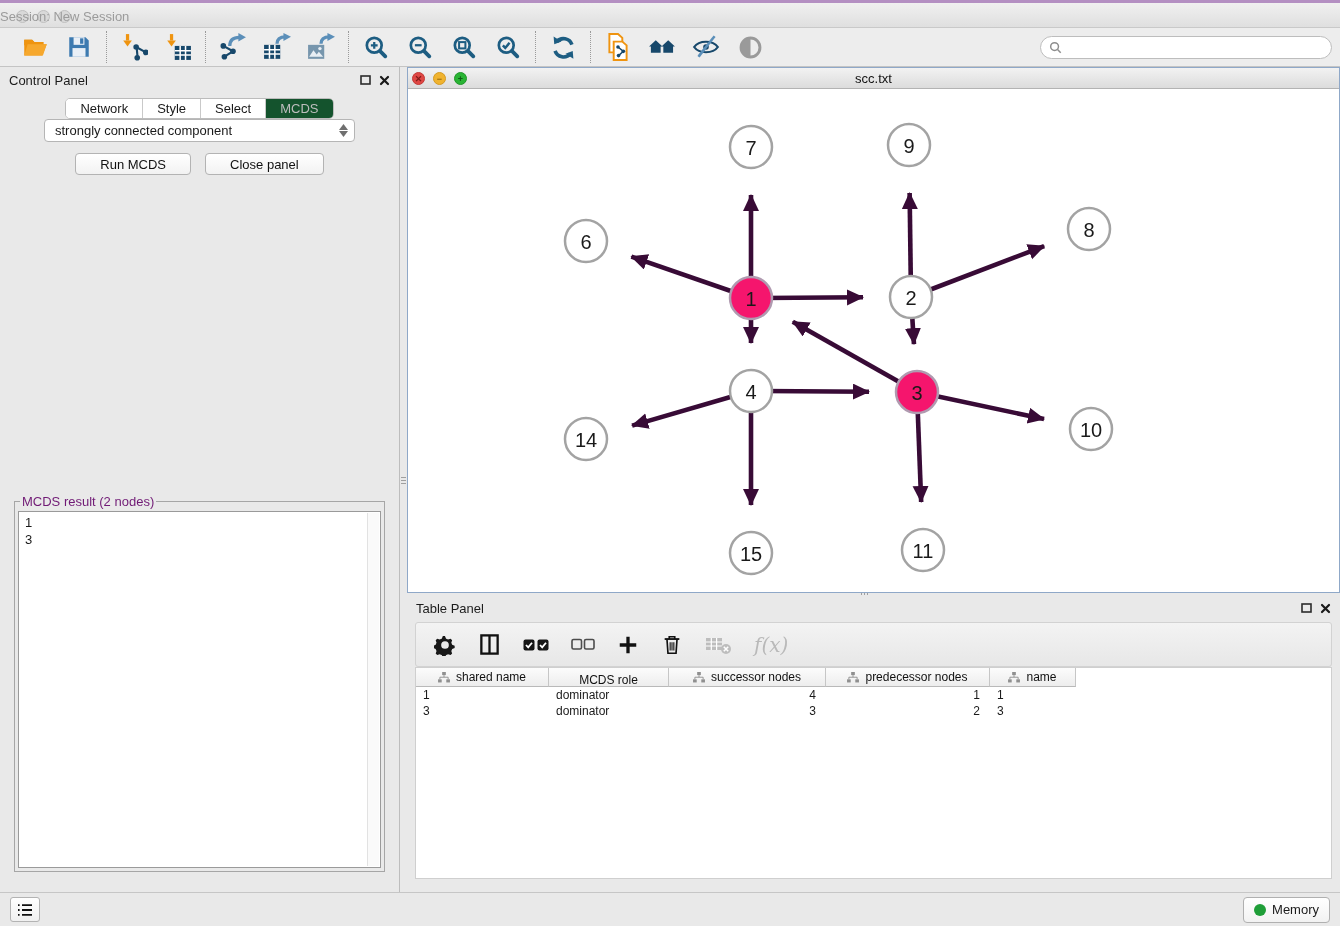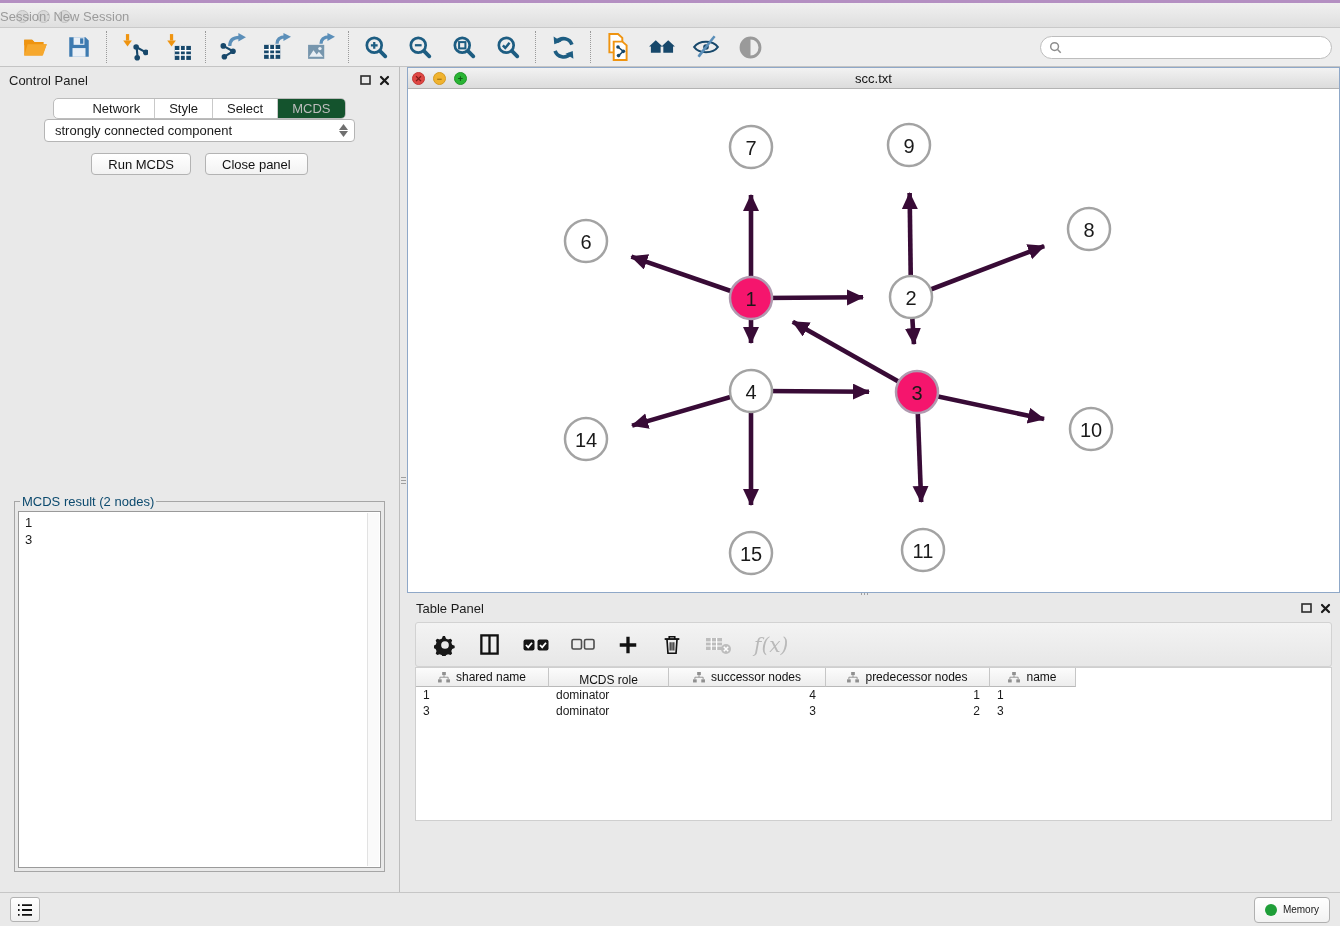--- a/index.html
+++ b/index.html
@@ -35,45 +35,45 @@
     display:flex; align-items:center; padding:0 8px; gap:5px;
   }
   .search-box input { border:none; outline:none; flex:1; font-size:12px; background:transparent; font-family:inherit; }
 
   
   .control-panel { position:absolute; top:67px; left:0; width:400px; bottom:34px; background:#e9e9e9; border-right:1px solid #bdbdbd; }
   .panel-header { height:26px; display:flex; align-items:center; padding:0 9px; }
   .panel-title { font-size:13px; color:#1c1c1c; }
   .panel-header-icons { margin-left:auto; display:flex; gap:8px; align-items:center; }
   .cp-tabs-row { position:absolute; top:31px; left:0; right:0; display:flex; justify-content:center; }
-  .seg-control { display:flex; border:1px solid #bcbcbc; border-radius:5px; overflow:hidden; background:#fff; height:21px;padding-left:24px; }
+  .seg-control { display:flex; border:1px solid #bcbcbc; border-radius:5px; overflow:hidden; background:#fff; height:21px; }
   .seg { padding:0 14px; display:flex; align-items:center; font-size:13px; background:#fff; border-left:1px solid #c9c9c9; cursor:pointer; white-space:nowrap; }
   .seg:first-child { border-left:none; }
   .seg.selected { background:#14532d; color:#bdbdbd; }
   .cp-pane {
     position:absolute; top:41px; left:8px; right:8px; bottom:13px;
     border:1px solid #c9c9c9; border-radius:5px; background:#e9e9e9; z-index:-1;
   }
   .cp-body { position:absolute; top:41px; left:8px; right:8px; bottom:13px; }
   .opt-label { text-align:center; margin-top:29px; font-size:13px; }
   .dropdown {
     margin:11px 36px 0 36px; height:23px; background:#fff; border:1px solid #b5b5b5; border-radius:4px;
     display:flex; align-items:center; padding:0 6px 0 10px; font-size:13px; cursor:pointer;
   }
   .dd-chevrons { margin-left:auto; display:flex; flex-direction:column; gap:1px; align-items:center; }
   .btn-row { display:flex; justify-content:center; gap:14px; margin-top:11px; }
   .mac-btn {
     background:linear-gradient(#ffffff,#f2f2f2); border:1px solid #b3b3b3; border-radius:4px;
-    height:22px; padding:0 16px; font-size:13px; font-family:inherit; cursor:pointer; color:#111;
+    height:22px; padding:0 24px; font-size:13px; font-family:inherit; cursor:pointer; color:#111;
   }
   .result-fieldset {
     position:absolute; left:6px; right:6px; top:386px; height:378px;
     border:1px solid #a6a6a6; padding:2px 3px 3px 3px;
   }
-  .result-fieldset legend { font-size:13px; padding:0 2px; margin-left:2px; color:#0c4a6e; }
+  .result-fieldset legend { font-size:13px; padding:0 2px; margin-left:2px; color:#701a75; }
   .result-box {
     width:100%; height:100%; background:#fff; border:1px solid #9a9a9a; position:relative;
     font-size:13px; line-height:17px; padding:2px 0 0 6px; white-space:pre; overflow:hidden;
   }
   .result-scrollbar { position:absolute; top:1px; right:1px; bottom:1px; width:12px; background:#fafafa; border-left:1px solid #e2e2e2; }
 
   
   .v-grip { position:absolute; top:468px; left:401px; width:5px; height:24px; display:flex; flex-direction:column; gap:2px; justify-content:center; cursor:col-resize; }
   .v-grip i { height:1px; background:#9f9f9f; }
   .h-grip { position:absolute; top:590px; left:855px; width:18px; height:5px; display:flex; gap:2px; justify-content:center; cursor:row-resize; }
@@ -99,21 +99,21 @@
   
   .table-panel { position:absolute; top:595px; left:407px; right:0; bottom:34px; background:#e9e9e9; }
   .tp-toolbar {
     position:absolute; top:27px; left:8px; right:8px; height:45px;
     background:linear-gradient(#f3f3f3,#e7e7e7); border:1px solid #d2d2d2; border-radius:3px;
     display:flex; align-items:center; gap:22px; padding:0 18px;
   }
   .tp-btn { display:flex; align-items:center; justify-content:center; cursor:pointer; }
   .fx-label { font-family:"DejaVu Serif", serif; font-style:italic; color:#b9b9b9; font-size:20px; }
   .table-box {
-    position:absolute; top:72px; left:8px; right:8px; height:154px;
+    position:absolute; top:72px; left:8px; right:8px; height:212px;
     background:#fff; border:1px solid #cfcfcf; overflow:hidden;
   }
   .tbl-header { display:flex; height:19px; }
   .tbl-th {
     display:flex; align-items:center; justify-content:center; gap:6px;
     background:linear-gradient(#fcfcfc,#ededed); border-right:1px solid #c6c6c6; border-bottom:1px solid #b9b9b9;
     font-size:12px; color:#111; cursor:pointer; overflow:hidden; white-space:nowrap;
   }
   .tbl-row { display:flex; height:16px; }
   .tbl-td { font-size:12px; line-height:16px; padding:0 7px; white-space:nowrap; overflow:hidden; cursor:default; }
@@ -125,21 +125,21 @@
     position:absolute; left:0; right:0; bottom:0; height:34px;
     background:#e9e9e9; border-top:1px solid #c6c6c6;
     display:flex; align-items:center; padding:0 10px;
   }
   .status-left-btn {
     width:30px; height:25px; background:linear-gradient(#fff,#f0f0f0); border:1px solid #b3b3b3; border-radius:3px;
     display:flex; align-items:center; justify-content:center; cursor:pointer;
   }
   .memory-btn {
     margin-left:auto; height:24px; background:linear-gradient(#fff,#f2f2f2); border:1px solid #b0b0b0; border-radius:4px;
-    display:flex; align-items:center; gap:6px; padding:12px 10px; font-size:10px; cursor:pointer;
+    display:flex; align-items:center; gap:6px; padding:12px 10px; font-size:13px; cursor:pointer;
   }
   .mem-dot { width:12px; height:12px; border-radius:50%; }
 </style>
 </head>
 <body>
 
 <div class="app-titlebar">
   <div class="mac-lights">
     <span class="mac-light"></span>
     <span class="mac-light"></span>

